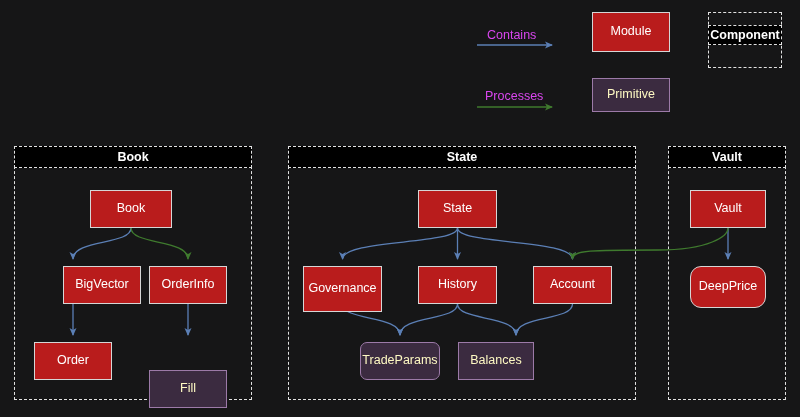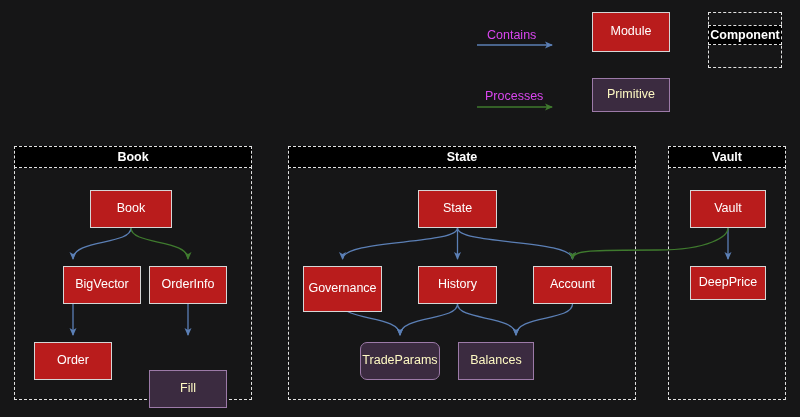--- a/index.html
+++ b/index.html
@@ -152,21 +152,21 @@
       <div class="node module" style="left: 149px; top: 266px; width: 78px; height: 38px;">OrderInfo</div>
       <div class="node module" style="left: 34px; top: 342px; width: 78px; height: 38px;">Order</div>
       <div class="node primitive" style="left: 149px; top: 342px; width: 78px; height: 38px; margin-top: 28px;">Fill</div>
       <div class="node module" style="left: 418px; top: 190px; width: 79px; height: 38px;">State</div>
       <div class="node module" style="left: 303px; top: 266px; width: 79px; height: 46px;">Governance</div>
       <div class="node module" style="left: 418px; top: 266px; width: 79px; height: 38px;">History</div>
       <div class="node module" style="left: 533px; top: 266px; width: 79px; height: 38px;">Account</div>
       <div class="node primitive" style="left: 360px; top: 342px; width: 80px; height: 38px; border-radius: 7px;">TradeParams</div>
       <div class="node primitive" style="left: 458px; top: 342px; width: 76px; height: 38px;">Balances</div>
       <div class="node module" style="left: 690px; top: 190px; width: 76px; height: 38px;">Vault</div>
-      <div class="node module" style="left: 690px; top: 266px; width: 76px; height: 34px;">DeepPrice</div>
+      <div class="node module" style="left: 690px; top: 266px; width: 76px; height: 42px; border-radius: 11px;">DeepPrice</div>
     </div>
 
   <svg id="edges" viewBox="0 0 800 417">
     <defs>
       <marker id="arrow-blue" markerWidth="9" markerHeight="9" refX="7" refY="4.5" orient="auto" markerUnits="userSpaceOnUse">
         <path d="M0,1 L8,4.5 L0,8 L2,4.5 Z" fill="#5b7fb5"></path>
       </marker>
       <marker id="arrow-green" markerWidth="9" markerHeight="9" refX="7" refY="4.5" orient="auto" markerUnits="userSpaceOnUse">
         <path d="M0,1 L8,4.5 L0,8 L2,4.5 Z" fill="#3f7a2e"></path>
       </marker>

